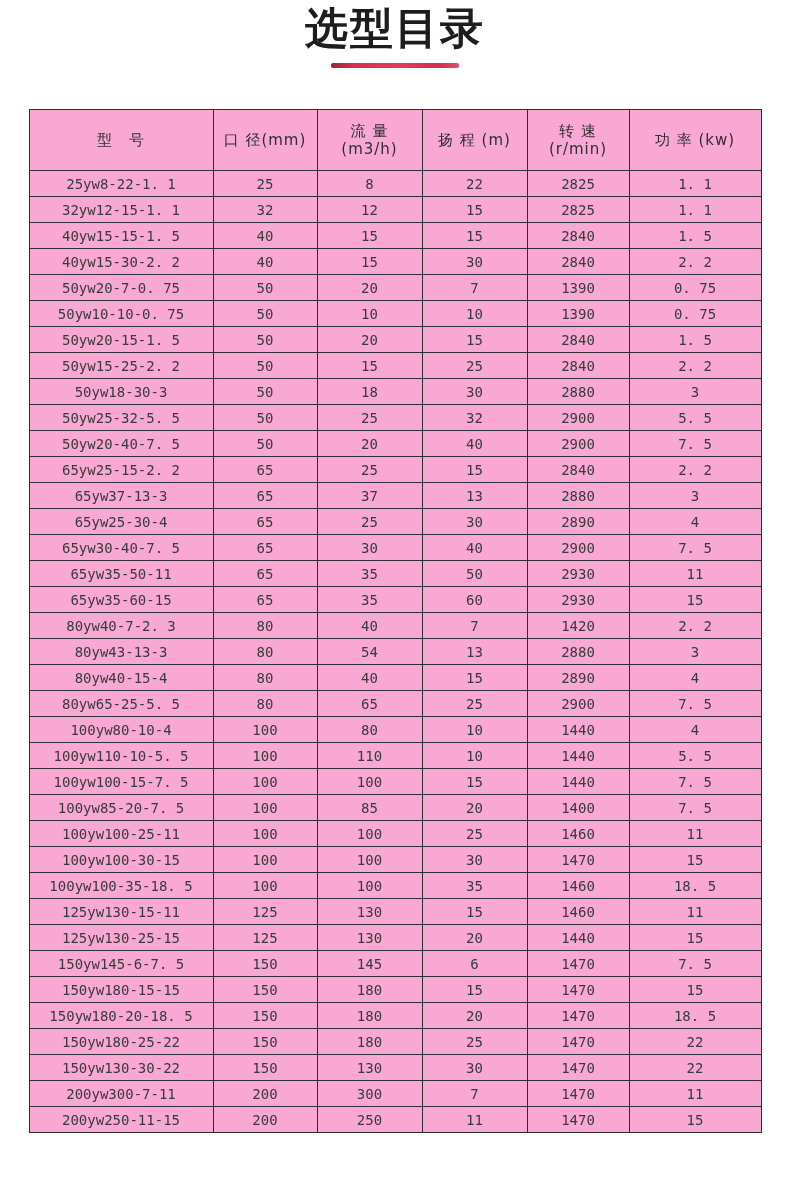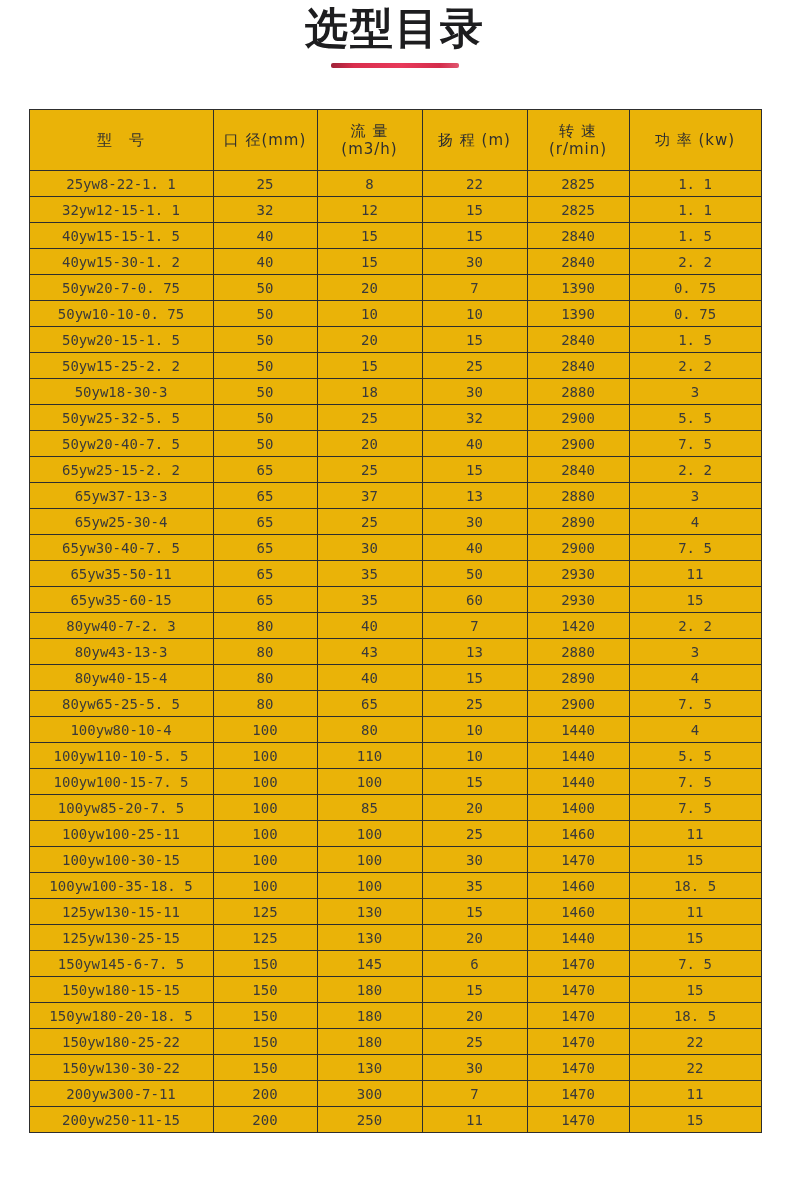--- a/index.html
+++ b/index.html
@@ -23,21 +23,21 @@
     width: 128px; height: 5px;
     margin: 10px auto 0 auto;
     border-radius: 2px;
     background: linear-gradient(90deg, #9e2238 0%, #d92e4d 18%, #e8395a 55%, #d42c4b 85%, #e0566f 100%);
   }
   table.spec {
     border-collapse: collapse;
     table-layout: fixed;
     width: 732px;
     margin: 41px auto 4px auto;
-    background: #eab308;
+    background: #f9a8d4;
   }
   col.c0 { width: 184px; }
   col.c1 { width: 104px; }
   col.c2 { width: 105px; }
   col.c3 { width: 105px; }
   col.c4 { width: 102px; }
   col.c5 { width: 132px; }
   th, td {
     border: 1px solid #2e2e2e;
     text-align: center;
@@ -124,21 +124,21 @@
         </tr>
         <tr>
           <td>40yw15-15-1. 5</td>
           <td>40</td>
           <td>15</td>
           <td>15</td>
           <td>2840</td>
           <td>1. 5</td>
         </tr>
         <tr>
-          <td>40yw15-30-1. 2</td>
+          <td>40yw15-30-2. 2</td>
           <td>40</td>
           <td>15</td>
           <td>30</td>
           <td>2840</td>
           <td>2. 2</td>
         </tr>
         <tr>
           <td>50yw20-7-0. 75</td>
           <td>50</td>
           <td>20</td>
@@ -246,21 +246,21 @@
           <td>80yw40-7-2. 3</td>
           <td>80</td>
           <td>40</td>
           <td>7</td>
           <td>1420</td>
           <td>2. 2</td>
         </tr>
         <tr>
           <td>80yw43-13-3</td>
           <td>80</td>
-          <td>43</td>
+          <td>54</td>
           <td>13</td>
           <td>2880</td>
           <td>3</td>
         </tr>
         <tr>
           <td>80yw40-15-4</td>
           <td>80</td>
           <td>40</td>
           <td>15</td>
           <td>2890</td>

